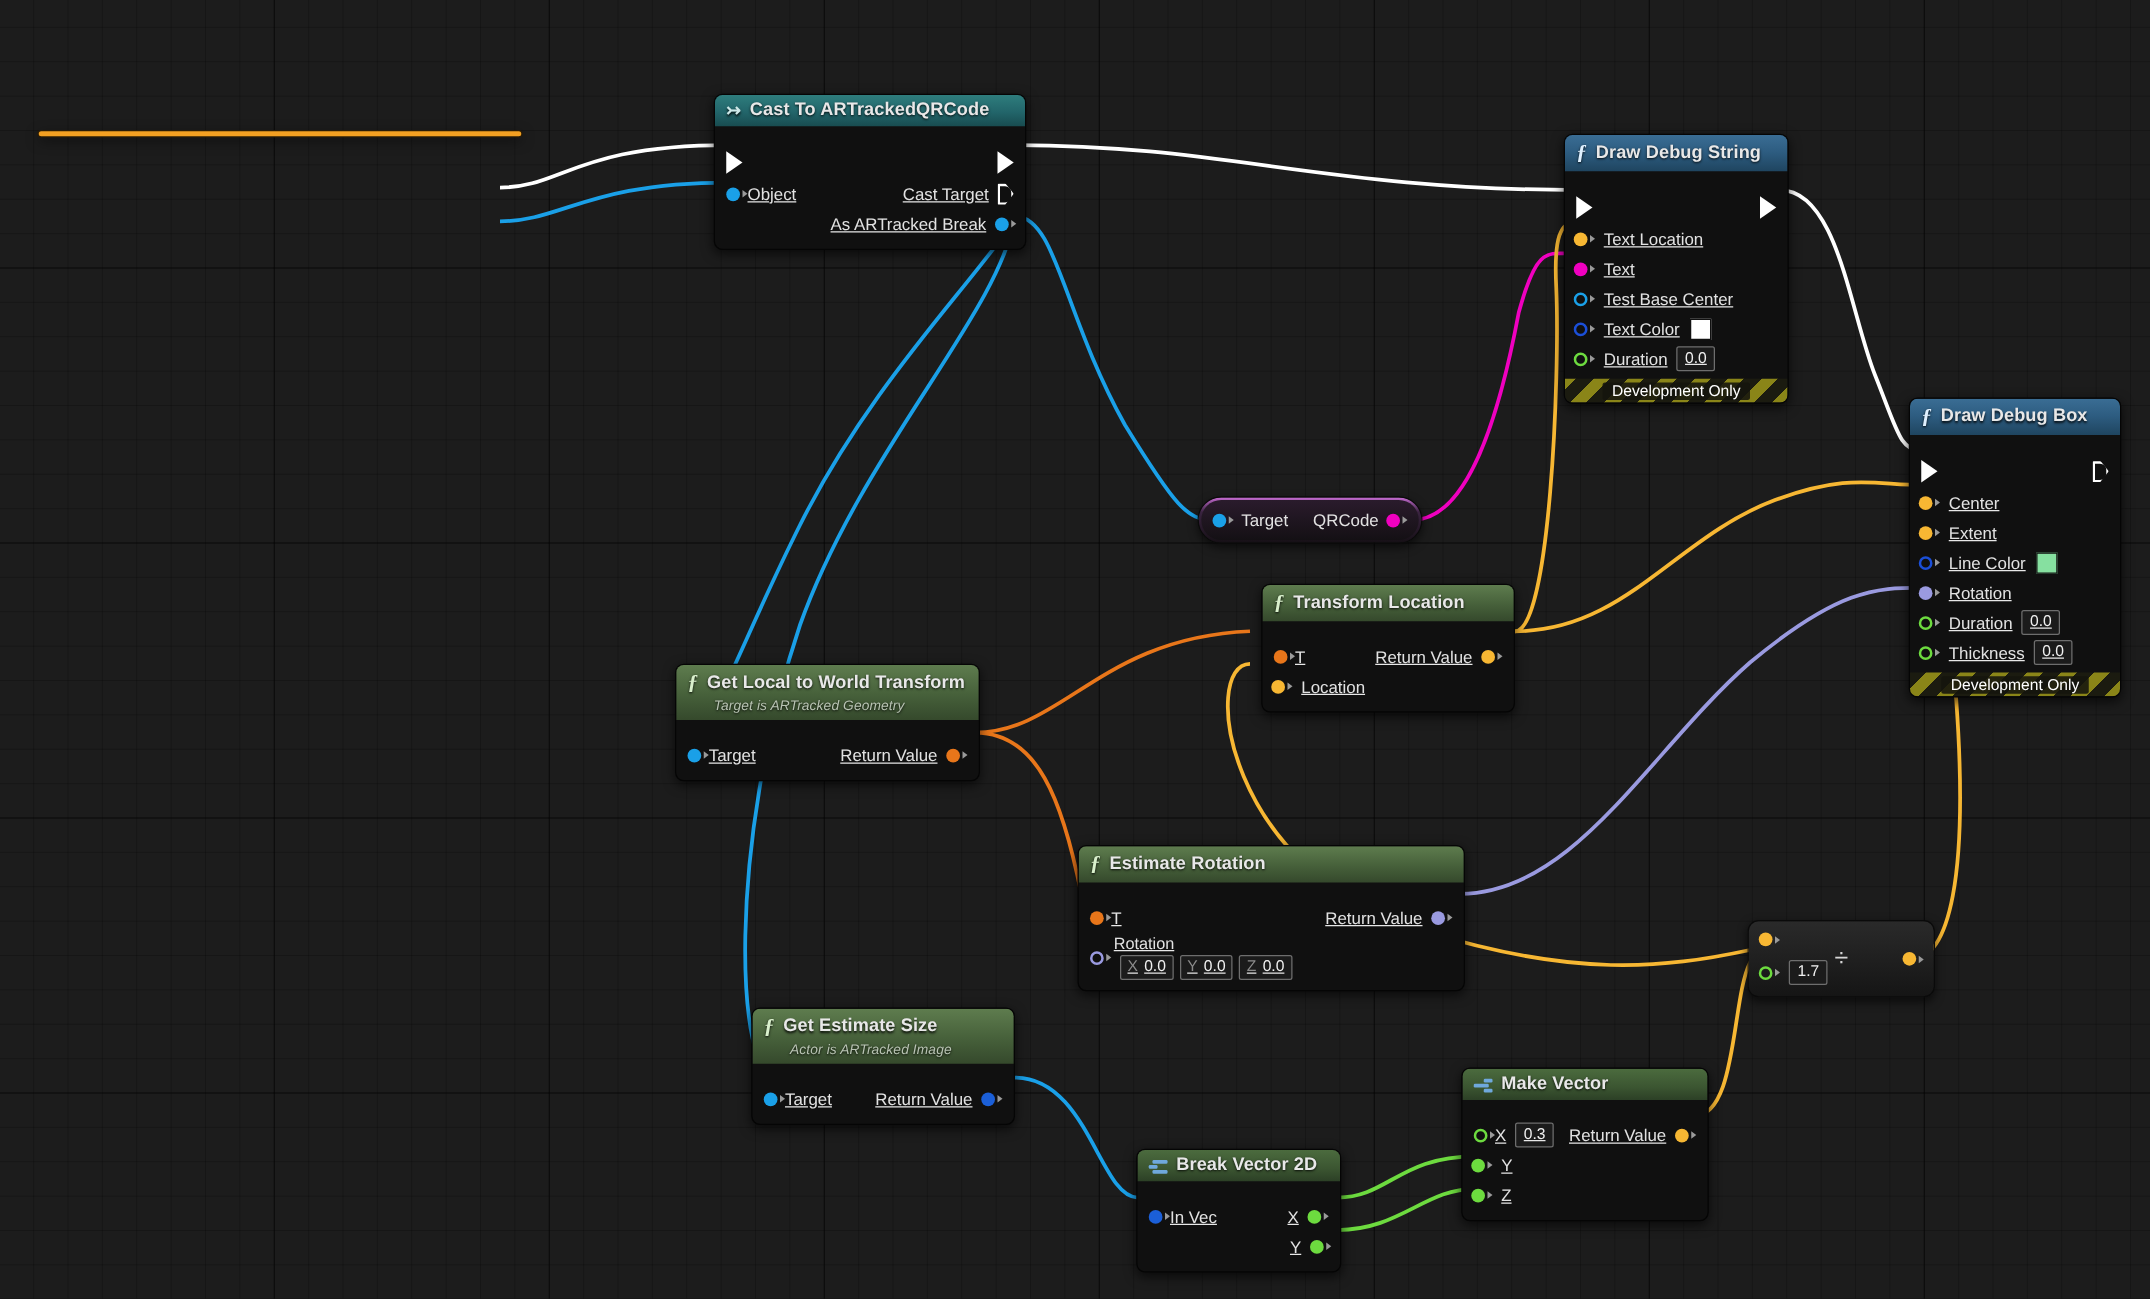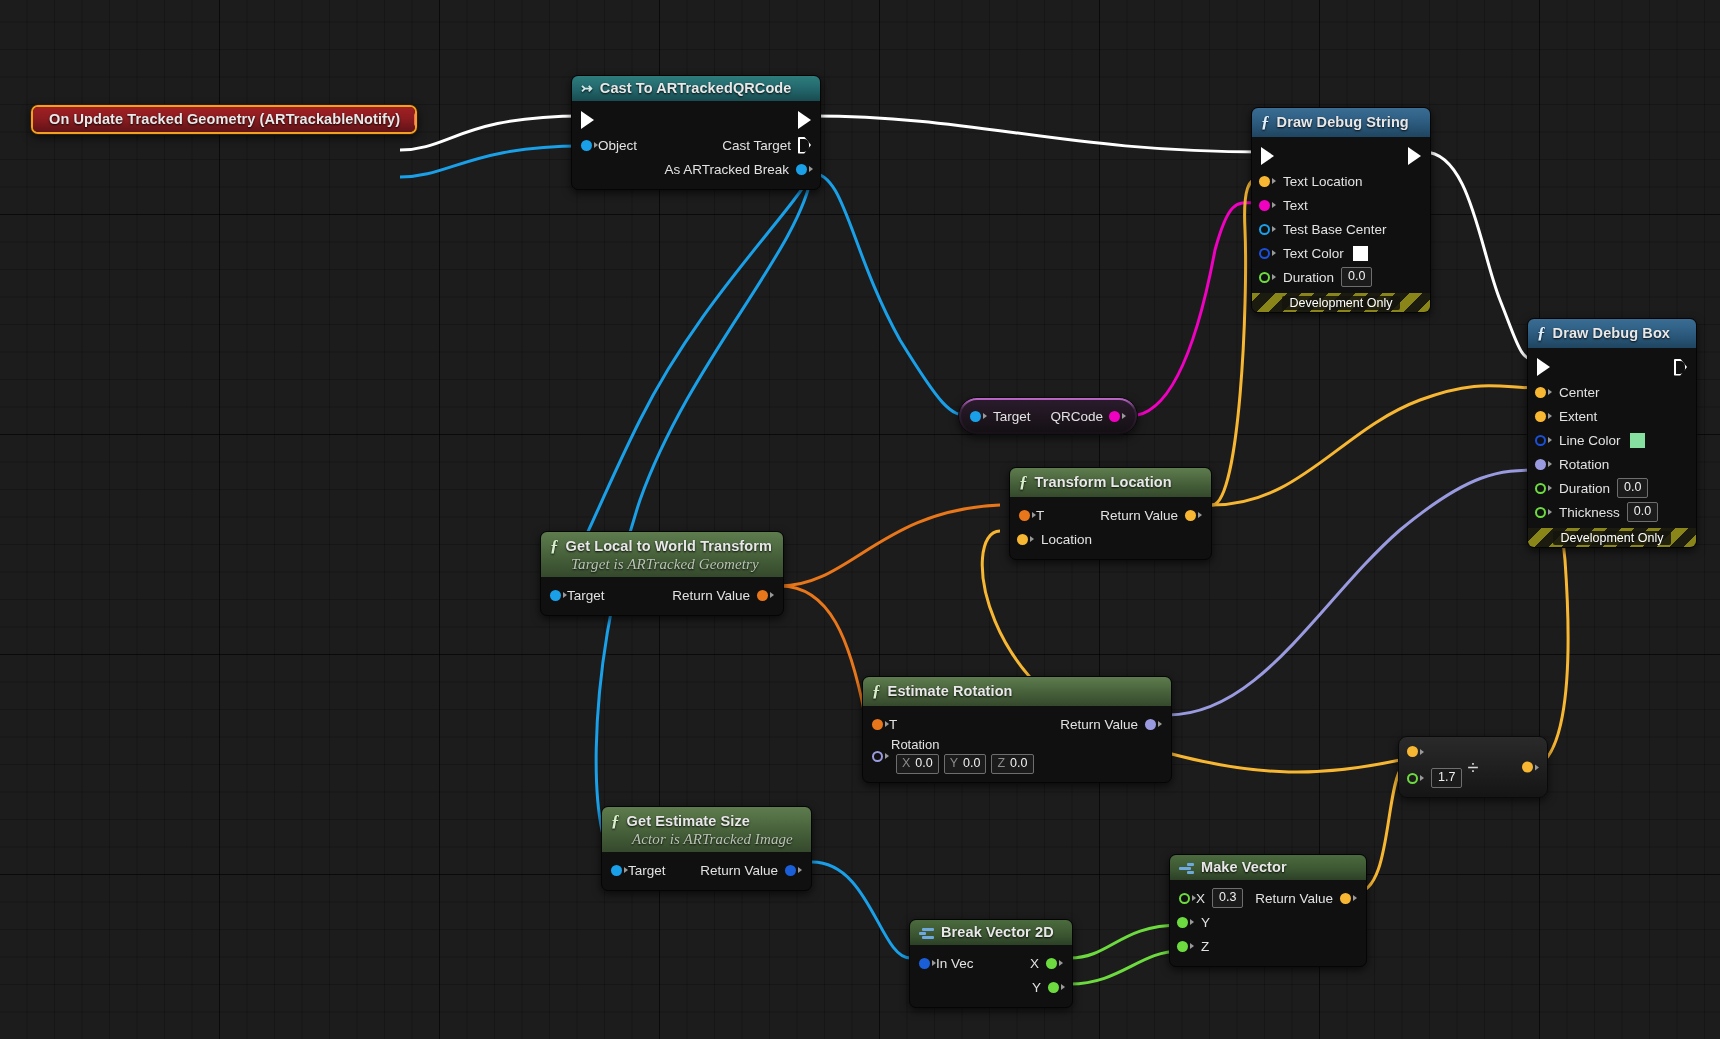--- a/index.html
+++ b/index.html
@@ -34,34 +34,34 @@
   .hdr{
     position:relative;
     padding:4px 10px 5px 9px;
     font-size:14.5px; font-weight:bold;
     letter-spacing:.1px;
     display:flex; align-items:center; gap:7px;
     text-shadow:0 1px 2px rgba(0,0,0,.9);
     white-space:nowrap;
   }
   .hdr .sub{
-    font-size:15px; font-style:italic; font-weight:normal;
-    color:#b9c4b4; text-shadow:0 1px 2px rgba(0,0,0,.9);font-family:Liberation Serif, serif;
+    font-size:11px; font-style:italic; font-weight:normal;
+    color:#b9c4b4; text-shadow:0 1px 2px rgba(0,0,0,.9);
   }
   .hdr-2line{ display:block; padding-bottom:4px; }
   .hdr-2line .t1{ display:flex; align-items:center; gap:7px; }
   .hdr-2line .t2{ padding-left:21px; margin-top:-2px; }
 
   .hdr-fn{ background:linear-gradient(to bottom,#5e7c4e 0%,#46603a 55%,#35492c 100%); }
   .hdr-fn-blue{ background:linear-gradient(to bottom,#3a6d94 0%,#2d5c80 48%,#1f4560 100%); }
   .hdr-cast{ background:linear-gradient(to bottom,#2e7d7d 0%,#22656a 55%,#184c50 100%); }
   .hdr-event{ background:linear-gradient(to bottom,#a02024 0%,#8c1c20 45%,#611317 100%); }
   .hdr-pure{ background:linear-gradient(to bottom,#4b6b3e 0%,#3b5531 60%,#2c4026 100%); }
 
-  .body{ padding:6px 0 8px 0; position:relative; }
+  .body{ padding:16px 0 8px 0; position:relative;text-decoration:underline; }
 
   .row{ display:flex; align-items:center; min-height:24px; position:relative; }
   .row.in{ justify-content:flex-start; padding-left:7px; }
   .row.out{ justify-content:flex-end; padding-right:7px; }
   .plabel{ font-size:13.5px; color:#e2e2e2; white-space:nowrap; }
 
   
   .pin{ width:11px; height:11px; border-radius:50%; flex:none; }
   .pin.hollow{ background:transparent; border:2.2px solid; }
   .pinwrap{ display:flex; align-items:center; gap:2px; flex:none; }
@@ -183,26 +183,20 @@
     <path d="M1070,984 C1120,984 1140,951 1180,951" stroke="#6ddb3f" stroke-width="3" fill="none"></path>
 
     <path d="M1355,893 C1390,893 1385,800 1400,770 C1408,754 1404,755 1412,755" stroke="#f7b733" stroke-width="3" fill="none"></path>
 
     <path d="M1528,768 C1560,768 1575,700 1565,560 C1556,450 1524,415 1538,414" stroke="#f7b733" stroke-width="3" fill="none"></path>
 
     <path d="M1000,531 C960,531 980,700 1140,745 C1260,782 1330,775 1400,760" stroke="#f7b733" stroke-width="3" fill="none"></path>
   </svg>
 
   <div class="node sel" style="left:31px; top:105px; width:386px;">
-    <div class="hdr hdr-event">
-      <span class="diamond"></span>
-      <span>On Update Tracked Geometry (ARTrackableNotify)</span>
-      <span style="flex:1"></span>
-      <span class="redbox"></span>
-    </div>
   </div>
 
   <div class="node" style="left:571px; top:75px; width:250px;">
     <div class="hdr hdr-cast">
       <span class="icon-cast">↣</span>
       <span>Cast To ARTrackedQRCode</span>
     </div>
     <div class="body">
       <div class="execrow both">
         <span class="exec"></span>

